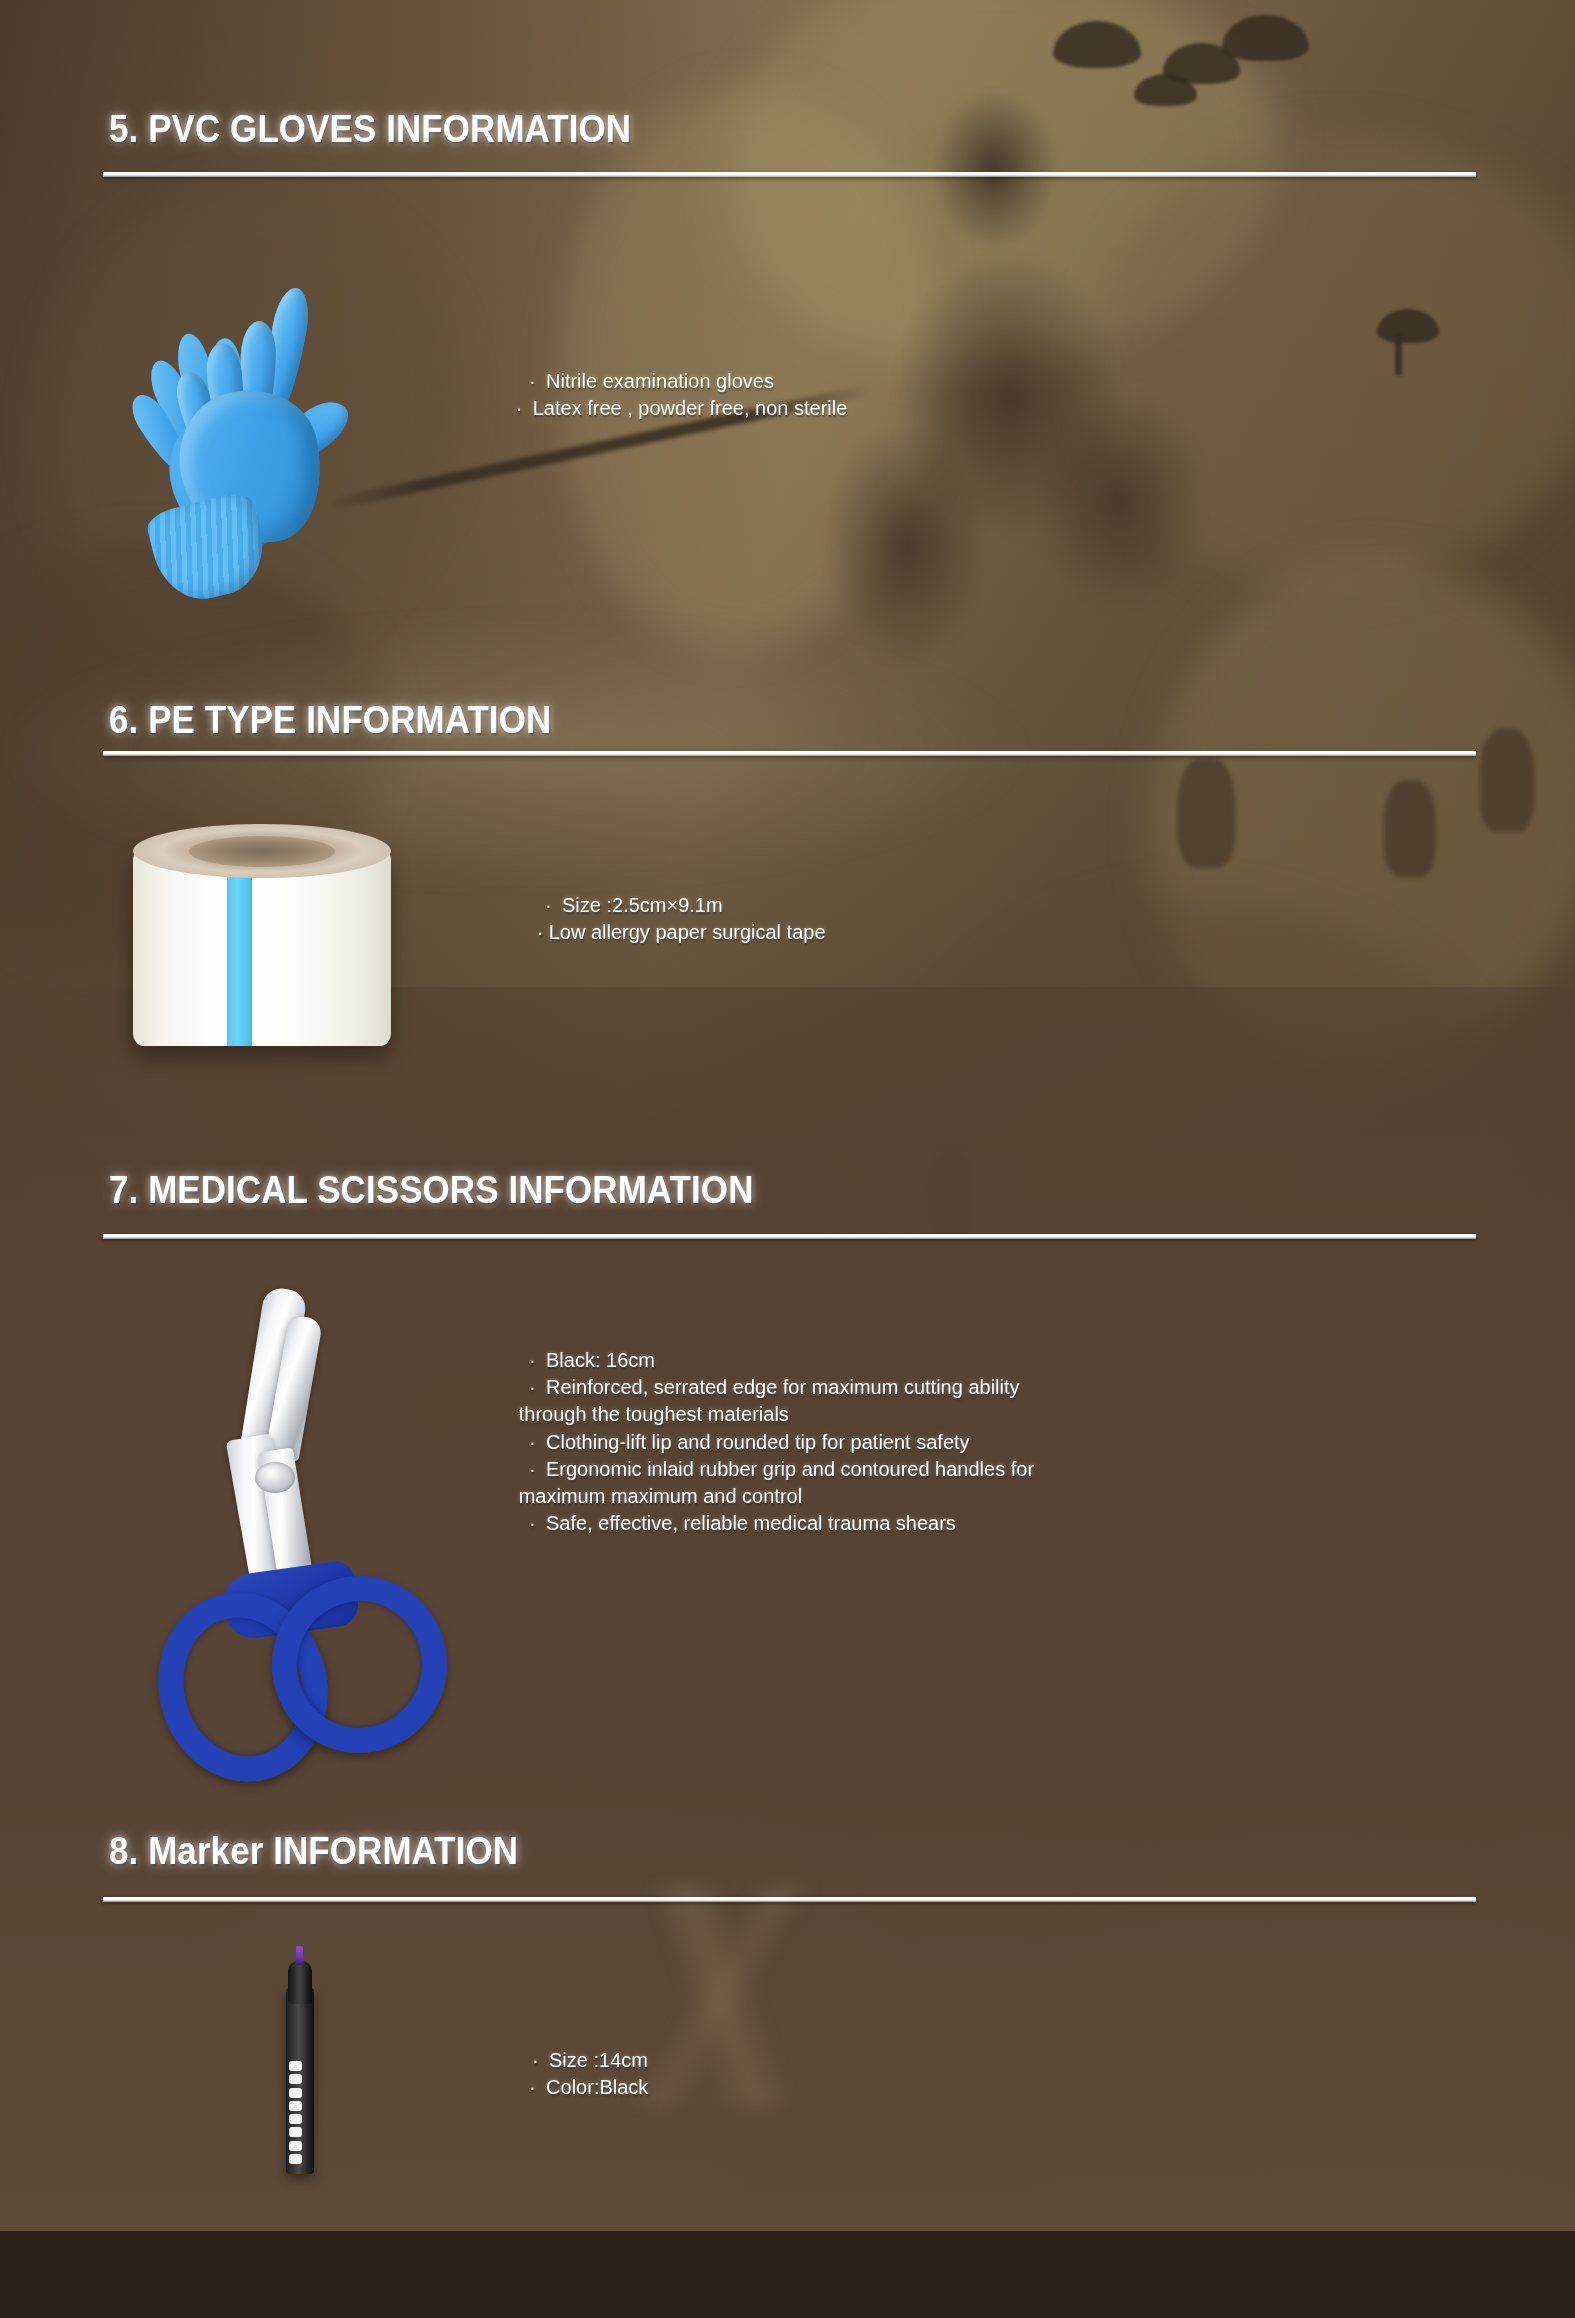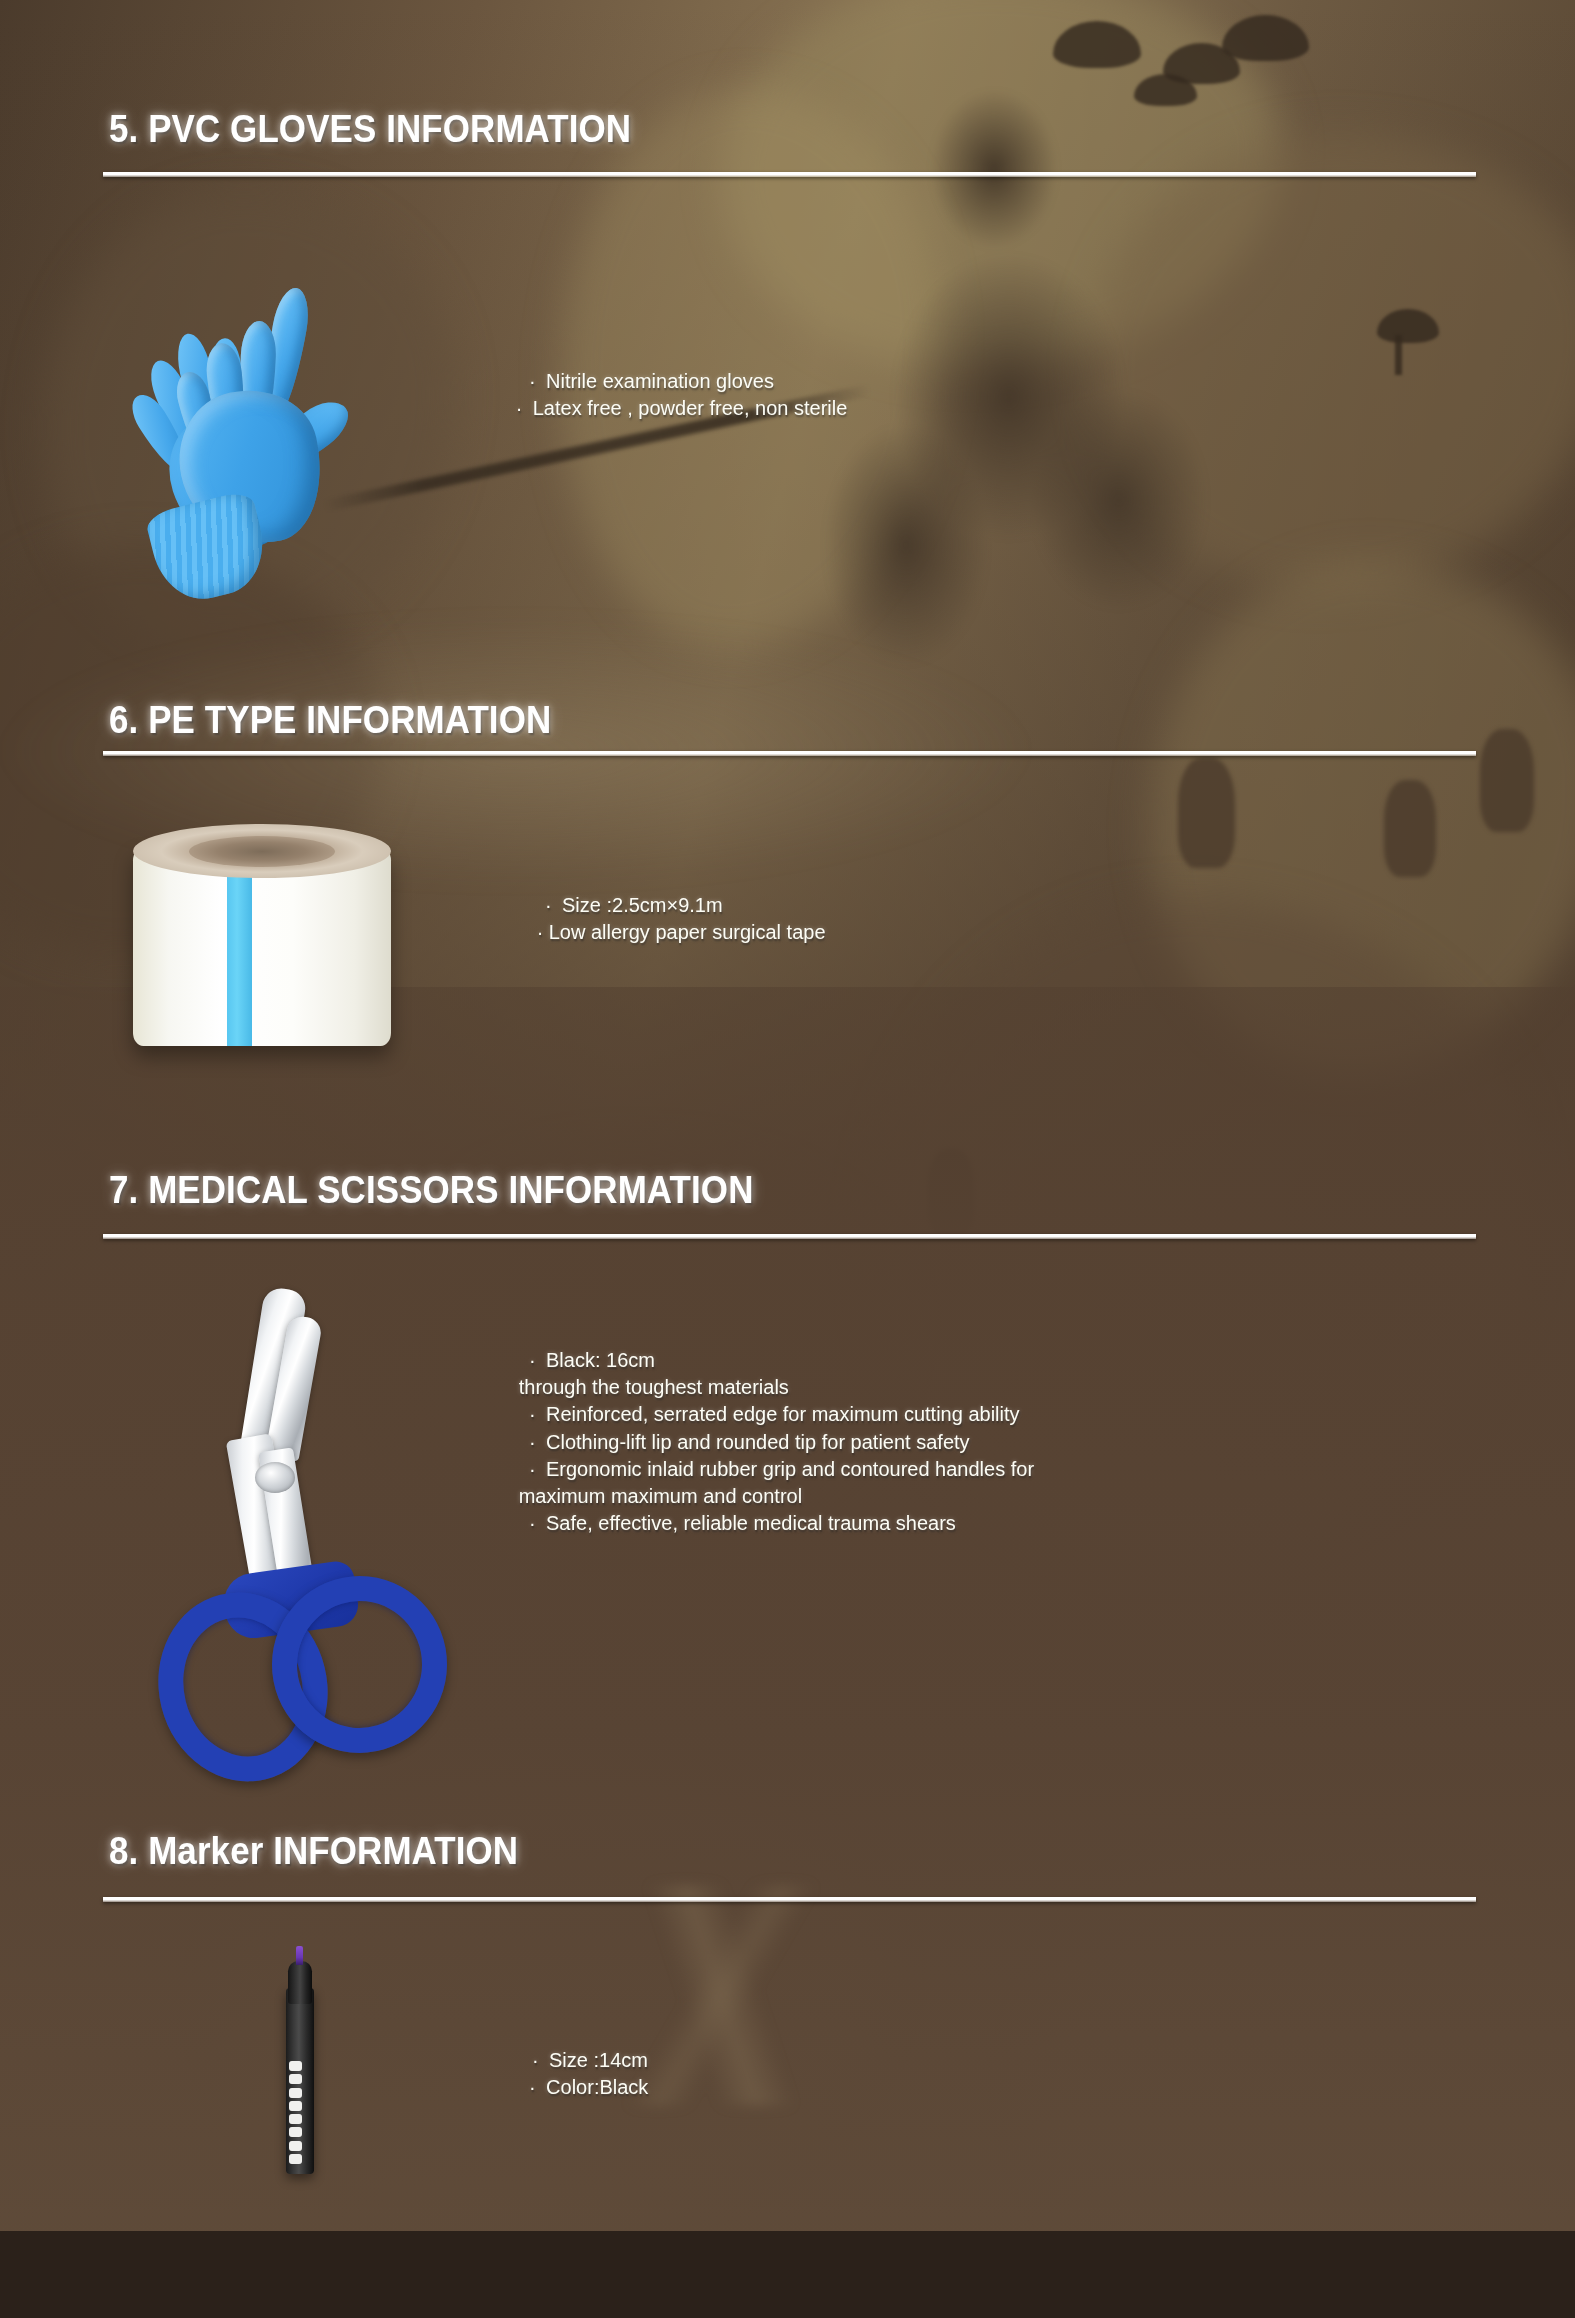--- a/index.html
+++ b/index.html
@@ -383,22 +383,22 @@
       <div class="blade blade-lower-a"></div>
       <div class="blade blade-lower-b"></div>
       <div class="pivot"></div>
       <div class="grip-bridge"></div>
       <div class="handle-ring ring-left"></div>
       <div class="handle-ring ring-right"></div>
     </div>
 
     <div class="bullets" style="left:529px; top:1347px;">
       <div class="line"><span class="dot">·</span><span>Black: 16cm</span></div>
+      <div class="line"><span class="dot">·</span><span>Reinforced, serrated edge for maximum cutting ability</span></div>
       <div class="line wrap" style="margin-left:-10.3px;"><span>through the toughest materials</span></div>
-      <div class="line"><span class="dot">·</span><span>Reinforced, serrated edge for maximum cutting ability</span></div>
       <div class="line"><span class="dot">·</span><span>Clothing-lift lip and rounded tip for patient safety</span></div>
       <div class="line"><span class="dot">·</span><span>Ergonomic inlaid rubber grip and contoured handles for</span></div>
       <div class="line wrap" style="margin-left:-10.3px;"><span>maximum maximum and control</span></div>
       <div class="line"><span class="dot">·</span><span>Safe, effective, reliable medical trauma shears</span></div>
     </div>
 
     <div style="position:absolute; left:109px; top:1830px;">
       <div class="section-title" style="position:static;">8. Marker INFORMATION</div>
     </div>
     <div class="rule" style="left:103px; top:1897px; width:1373px;"></div>

